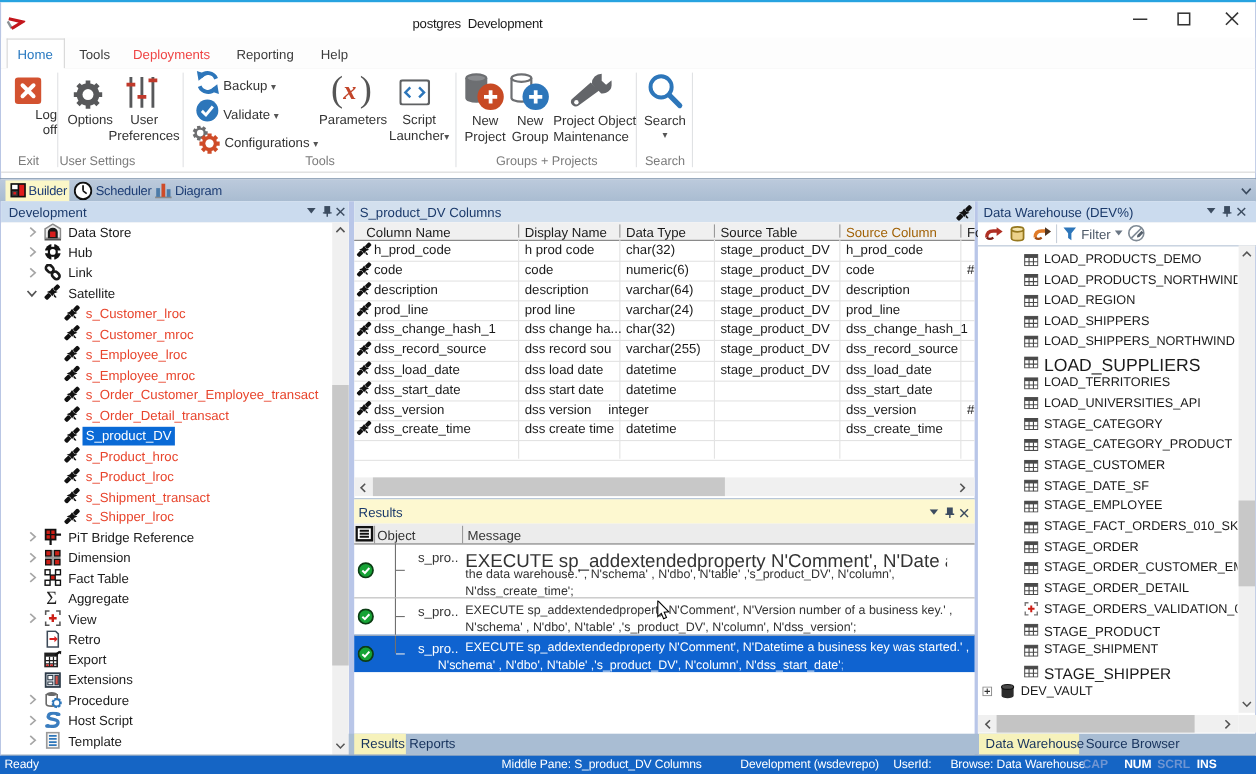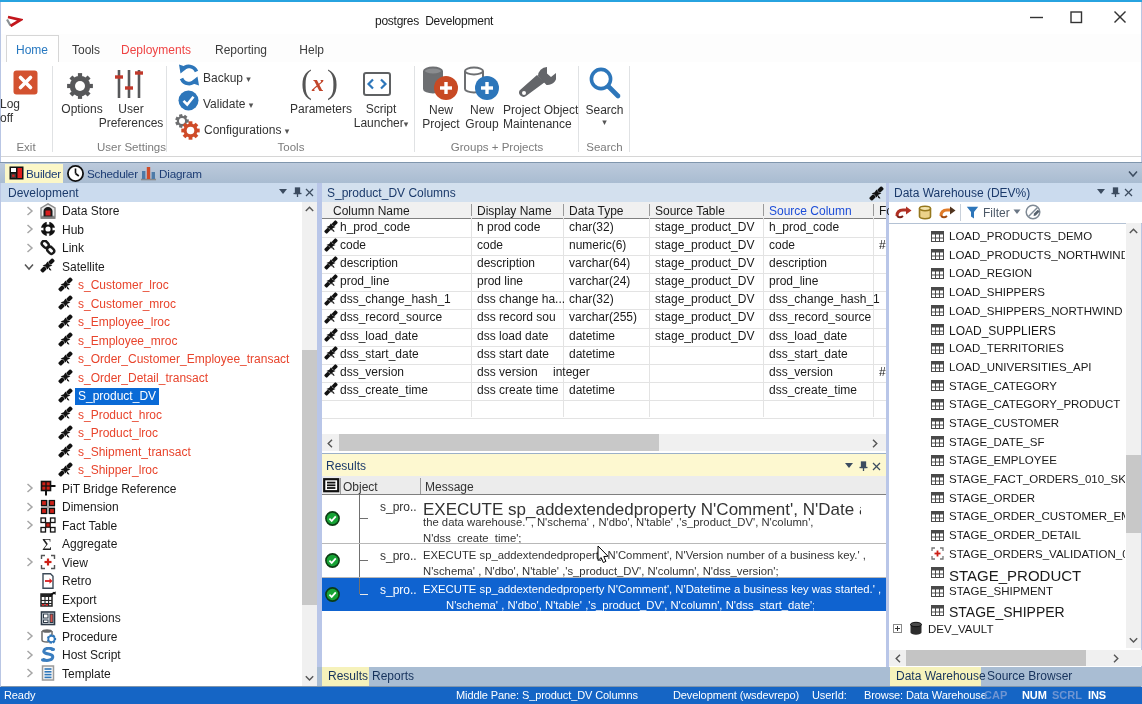--- a/index.html
+++ b/index.html
@@ -26,40 +26,40 @@
       <line x1="1.5" y1="1.5" x2="12.5" y2="12.5"></line>
       <line x1="12.5" y1="1.5" x2="1.5" y2="12.5"></line>
     </g>
   </svg>
 <div class="ab nw" style="left:1px;top:34px;width:1140px;height:28px;background:#fdfdfd;border-bottom:1px solid #d6d6d6"></div>
 <div class="ab nw" style="left:6px;top:35px;width:51px;height:27px;background:#fff;border:1px solid #d6d6d6;border-bottom:none"></div>
 <div class="ab nw" style="left:6px;top:43px;width:52px;text-align:center;color:#2778c0">Home</div>
 <div class="ab nw" style="left:60px;top:43px;width:52px;text-align:center;color:#3c3c3c">Tools</div>
 <div class="ab nw" style="left:118px;top:43px;width:76px;text-align:center;color:#ef4444">Deployments</div>
 <div class="ab nw" style="left:208px;top:43px;width:66px;text-align:center;color:#3c3c3c">Reporting</div>
-<div class="ab nw" style="left:284px;top:43px;width:40px;text-align:right;color:#3c3c3c">Help</div>
+<div class="ab nw" style="left:284px;top:43px;width:40px;text-align:center;color:#3c3c3c">Help</div>
 <div class="ab nw" style="left:1px;top:62px;width:1140px;height:94px;background:#fff;border-bottom:1px solid #d6d6d6"></div>
 <div class="ab nw" style="left:52px;top:66px;width:1px;height:86px;background:#e0e2e4"></div>
 <div class="ab nw" style="left:166px;top:66px;width:1px;height:86px;background:#e0e2e4"></div>
 <div class="ab nw" style="left:414px;top:66px;width:1px;height:86px;background:#e0e2e4"></div>
 <div class="ab nw" style="left:578px;top:66px;width:1px;height:86px;background:#e0e2e4"></div>
 <div class="ab nw" style="left:629px;top:66px;width:1px;height:86px;background:#e0e2e4"></div>
 <div class="ab nw" style="left:0px;top:141px;width:52px;text-align:center;color:#7b7b7b;font-size:11.5px">Exit</div>
-<div class="ab nw" style="left:54px;top:141px;width:112px;text-align:right;color:#7b7b7b;font-size:11.5px">User Settings</div>
+<div class="ab nw" style="left:54px;top:141px;width:112px;text-align:left;color:#7b7b7b;font-size:11.5px">User Settings</div>
 <div class="ab nw" style="left:168px;top:141px;width:246px;text-align:center;color:#7b7b7b;font-size:11.5px">Tools</div>
 <div class="ab nw" style="left:416px;top:141px;width:162px;text-align:center;color:#7b7b7b;font-size:11.5px">Groups + Projects</div>
 <div class="ab nw" style="left:580px;top:141px;width:49px;text-align:center;color:#7b7b7b;font-size:11.5px">Search</div>
 <svg class="ab" style="left:13px;top:70px" width="25" height="25" viewBox="0 0 25 25">
     <rect x="0.5" y="0.5" width="24" height="24" rx="3" fill="#d35230"></rect>
     <g stroke="#fff" stroke-width="3.6" stroke-linecap="round">
       <line x1="7.5" y1="7.5" x2="17.5" y2="17.5"></line>
       <line x1="17.5" y1="7.5" x2="7.5" y2="17.5"></line>
     </g>
   </svg>
-<div class="ab nw" style="left:0px;top:97px;width:52px;text-align:left;color:#333">Log<br>off</div>
+<div class="ab nw" style="left:0px;top:97px;width:52px;text-align:right;color:#333">Log<br>off</div>
 <svg class="ab" style="left:64px;top:70px" width="32" height="32" viewBox="0 0 32 32">
     <line x1="25.5" y1="16.0" x2="28.9" y2="16.0" stroke="#57585a" stroke-width="4.2"></line>
     <line x1="22.7" y1="22.7" x2="25.1" y2="25.1" stroke="#57585a" stroke-width="4.2"></line>
     <line x1="16.0" y1="25.5" x2="16.0" y2="28.9" stroke="#57585a" stroke-width="4.2"></line>
     <line x1="9.3" y1="22.7" x2="6.9" y2="25.1" stroke="#57585a" stroke-width="4.2"></line>
     <line x1="6.5" y1="16.0" x2="3.1" y2="16.0" stroke="#57585a" stroke-width="4.2"></line>
     <line x1="9.3" y1="9.3" x2="6.9" y2="6.9" stroke="#57585a" stroke-width="4.2"></line>
     <line x1="16.0" y1="6.5" x2="16.0" y2="3.1" stroke="#57585a" stroke-width="4.2"></line>
     <line x1="22.7" y1="9.3" x2="25.1" y2="6.9" stroke="#57585a" stroke-width="4.2"></line>
     <circle cx="16.0" cy="16.0" r="10.3" fill="#57585a"></circle>
@@ -507,21 +507,21 @@
 <div class="ab nw" style="left:322px;top:202px;width:564px;height:16px;background:#f0f0f0;border-bottom:1px solid #7f7f7f"></div>
 <div class="ab nw" style="left:471px;top:204px;width:1px;height:12px;background:#9a9a9a"></div>
 <div class="ab nw" style="left:563px;top:204px;width:1px;height:12px;background:#9a9a9a"></div>
 <div class="ab nw" style="left:649px;top:204px;width:1px;height:12px;background:#9a9a9a"></div>
 <div class="ab nw" style="left:763px;top:204px;width:1px;height:12px;background:#9a9a9a"></div>
 <div class="ab nw" style="left:873px;top:204px;width:1px;height:12px;background:#9a9a9a"></div>
 <div class="ab nw" style="left:333px;top:204px;color:#1a1a1a">Column Name</div>
 <div class="ab nw" style="left:477px;top:204px;color:#1a1a1a">Display Name</div>
 <div class="ab nw" style="left:569px;top:204px;color:#1a1a1a">Data Type</div>
 <div class="ab nw" style="left:655px;top:204px;color:#1a1a1a">Source Table</div>
-<div class="ab nw" style="left:769px;top:204px;color:#1d4ed8">Source Column</div>
+<div class="ab nw" style="left:769px;top:204px;color:#a16207">Source Column</div>
 <div class="ab nw" style="left:879px;top:204px;color:#1a1a1a">Fo</div>
 <div class="ab nw" style="left:471px;top:218px;width:1px;height:199px;background:#e3e3e3"></div>
 <div class="ab nw" style="left:563px;top:218px;width:1px;height:199px;background:#e3e3e3"></div>
 <div class="ab nw" style="left:649px;top:218px;width:1px;height:199px;background:#e3e3e3"></div>
 <div class="ab nw" style="left:763px;top:218px;width:1px;height:199px;background:#e3e3e3"></div>
 <div class="ab nw" style="left:873px;top:218px;width:1px;height:199px;background:#e3e3e3"></div>
 <div class="ab nw" style="left:322px;top:237px;width:564px;height:1px;background:#e3e3e3"></div>
 <div class="ab nw" style="left:322px;top:255px;width:564px;height:1px;background:#e3e3e3"></div>
 <div class="ab nw" style="left:322px;top:273px;width:564px;height:1px;background:#e3e3e3"></div>
 <div class="ab nw" style="left:322px;top:291px;width:564px;height:1px;background:#e3e3e3"></div>
@@ -725,21 +725,21 @@
 <div class="ab nw" style="left:423px;top:549px;width:462px;overflow:hidden;font-size:11.3px;color:#333">EXECUTE sp_addextendedproperty N'Comment', N'Version number of a business key.' ,</div>
 <div class="ab nw" style="left:423px;top:565px;width:462px;overflow:hidden;font-size:11.3px;color:#333">N'schema' , N'dbo', N'table' ,'s_product_DV', N'column', N'dss_version';</div>
 <div class="ab nw" style="left:322px;top:577px;width:564px;height:1px;background:#b8b8b8"></div>
 <svg class="ab" style="left:325px;top:587px" width="15" height="15" viewBox="0 0 15 15">
     <circle cx="7.5" cy="7.5" r="6.6" fill="#16a335" stroke="#0c3d14" stroke-width="1.6"></circle>
     <polyline points="4.4,7.7 6.7,9.9 10.8,5.4" fill="none" stroke="#fff" stroke-width="1.8"></polyline>
   </svg>
 <div class="ab nw" style="left:360px;top:594px;width:8px;height:1px;background:#e8e8e8"></div>
 <div class="ab nw" style="left:380px;top:583px;width:37px;overflow:hidden;color:#fff">s_pro...</div>
 <div class="ab nw" style="left:423px;top:583px;width:462px;overflow:hidden;font-size:11.3px;color:#fff">EXECUTE sp_addextendedproperty N'Comment', N'Datetime a business key was started.' ,</div>
-<div class="ab nw" style="left:446px;top:599px;width:368px;overflow:hidden;font-size:11.3px;color:#fff">N'schema' , N'dbo', N'table' ,'s_product_DV', N'column', N'dss_start_date';</div>
+<div class="ab nw" style="left:398px;top:599px;width:368px;overflow:hidden;font-size:11.3px;color:#fff">N'schema' , N'dbo', N'table' ,'s_product_DV', N'column', N'dss_start_date';</div>
 <svg class="ab" style="left:597px;top:546px" width="13" height="19" viewBox="0 0 13 19">
     <polygon points="1,0 1,14.5 4.2,11.6 6.3,16.5 8.9,15.4 6.8,10.6 11,10.2" fill="#fff" stroke="#000" stroke-width="1"></polygon>
   </svg>
 <div class="ab nw" style="left:317px;top:667px;width:572px;height:19px;background:#a9bdd3"></div>
 <div class="ab nw" style="left:322px;top:667px;width:47px;height:19px;background:#f6f2bb"></div>
 <div class="ab nw" style="left:328px;top:669px;color:#16325c">Results</div>
 <div class="ab nw" style="left:372px;top:669px;color:#16325c">Reports</div>
 <div class="ab nw" style="left:889px;top:183px;width:253px;height:19px;background:#cbdbee;border-bottom:1px solid #aebdd0"></div>
 <div class="ab nw" style="left:894px;top:186px;color:#1b3a6b">Data Warehouse (DEV%)</div>
 <svg class="ab" style="left:1097px;top:189px" width="9" height="7" viewBox="0 0 9 7">
@@ -826,21 +826,21 @@
     <line x1="0.5" y1="7" x2="12.5" y2="7" stroke="#4a4a4a"></line>
   </svg>
 <div class="ab nw" style="left:949px;top:305px;font-size:11.5px;width:176px;overflow:hidden">LOAD_SHIPPERS_NORTHWIND</div>
 <svg class="ab" style="left:931px;top:324px" width="13" height="11" viewBox="0 0 13 11">
     <rect x="0.5" y="0.5" width="12" height="10" fill="#fff" stroke="#4a4a4a"></rect>
     <rect x="0.5" y="0.5" width="12" height="3" fill="#4a4a4a"></rect>
     <line x1="4.5" y1="3" x2="4.5" y2="10.5" stroke="#4a4a4a"></line>
     <line x1="8.5" y1="3" x2="8.5" y2="10.5" stroke="#4a4a4a"></line>
     <line x1="0.5" y1="7" x2="12.5" y2="7" stroke="#4a4a4a"></line>
   </svg>
-<div class="ab nw" style="left:949px;top:324px;font-size:12px;width:176px;overflow:hidden">LOAD_SUPPLIERS</div>
+<div class="ab nw" style="left:949px;top:324px;font-size:16px;width:176px;overflow:hidden">LOAD_SUPPLIERS</div>
 <svg class="ab" style="left:931px;top:343px" width="13" height="11" viewBox="0 0 13 11">
     <rect x="0.5" y="0.5" width="12" height="10" fill="#fff" stroke="#4a4a4a"></rect>
     <rect x="0.5" y="0.5" width="12" height="3" fill="#4a4a4a"></rect>
     <line x1="4.5" y1="3" x2="4.5" y2="10.5" stroke="#4a4a4a"></line>
     <line x1="8.5" y1="3" x2="8.5" y2="10.5" stroke="#4a4a4a"></line>
     <line x1="0.5" y1="7" x2="12.5" y2="7" stroke="#4a4a4a"></line>
   </svg>
 <div class="ab nw" style="left:949px;top:342px;font-size:11.5px;width:176px;overflow:hidden">LOAD_TERRITORIES</div>
 <svg class="ab" style="left:931px;top:361px" width="13" height="11" viewBox="0 0 13 11">
     <rect x="0.5" y="0.5" width="12" height="10" fill="#fff" stroke="#4a4a4a"></rect>
@@ -935,21 +935,21 @@
     </g>
   </svg>
 <div class="ab nw" style="left:949px;top:548px;font-size:11.5px;width:176px;overflow:hidden">STAGE_ORDERS_VALIDATION_010_</div>
 <svg class="ab" style="left:931px;top:567px" width="13" height="11" viewBox="0 0 13 11">
     <rect x="0.5" y="0.5" width="12" height="10" fill="#fff" stroke="#4a4a4a"></rect>
     <rect x="0.5" y="0.5" width="12" height="3" fill="#4a4a4a"></rect>
     <line x1="4.5" y1="3" x2="4.5" y2="10.5" stroke="#4a4a4a"></line>
     <line x1="8.5" y1="3" x2="8.5" y2="10.5" stroke="#4a4a4a"></line>
     <line x1="0.5" y1="7" x2="12.5" y2="7" stroke="#4a4a4a"></line>
   </svg>
-<div class="ab nw" style="left:949px;top:567px;font-size:15px;width:176px;overflow:hidden">STAGE_PRODUCT</div>
+<div class="ab nw" style="left:949px;top:567px;font-size:12px;width:176px;overflow:hidden">STAGE_PRODUCT</div>
 <svg class="ab" style="left:931px;top:586px" width="13" height="11" viewBox="0 0 13 11">
     <rect x="0.5" y="0.5" width="12" height="10" fill="#fff" stroke="#4a4a4a"></rect>
     <rect x="0.5" y="0.5" width="12" height="3" fill="#4a4a4a"></rect>
     <line x1="4.5" y1="3" x2="4.5" y2="10.5" stroke="#4a4a4a"></line>
     <line x1="8.5" y1="3" x2="8.5" y2="10.5" stroke="#4a4a4a"></line>
     <line x1="0.5" y1="7" x2="12.5" y2="7" stroke="#4a4a4a"></line>
   </svg>
 <div class="ab nw" style="left:949px;top:585px;font-size:11.5px;width:176px;overflow:hidden">STAGE_SHIPMENT</div>
 <svg class="ab" style="left:931px;top:605px" width="13" height="11" viewBox="0 0 13 11">
     <rect x="0.5" y="0.5" width="12" height="10" fill="#fff" stroke="#4a4a4a"></rect>

